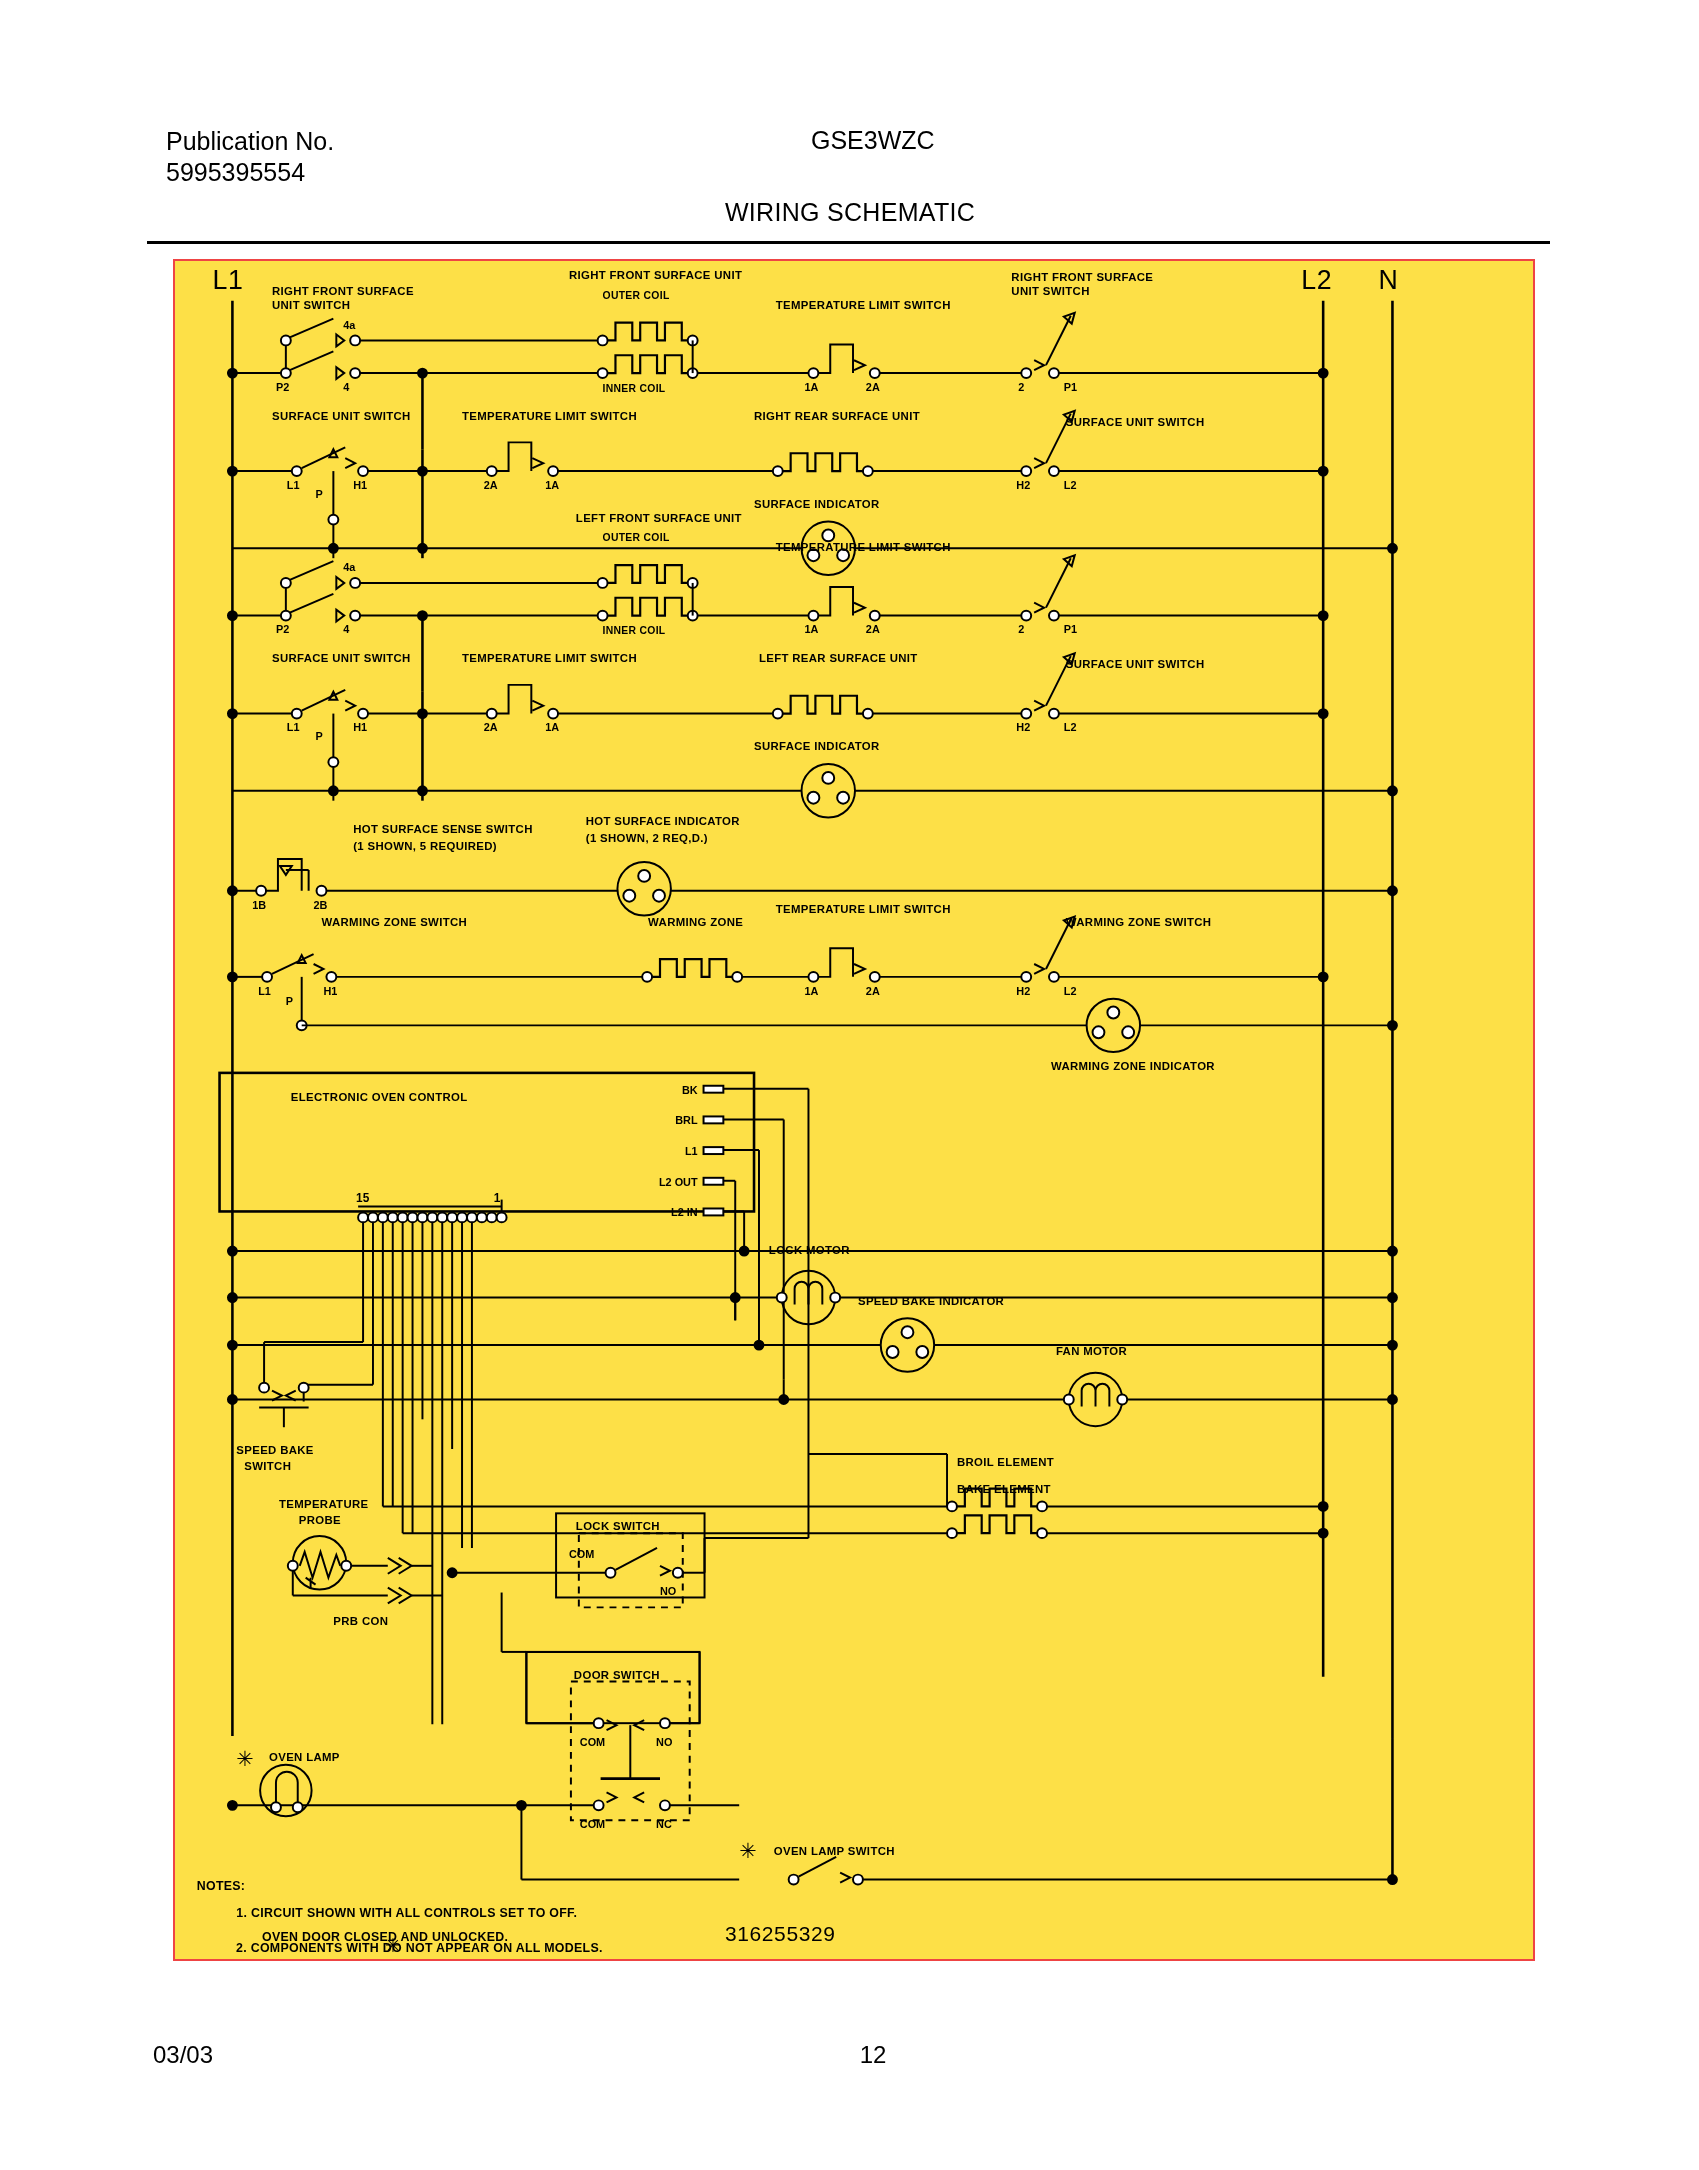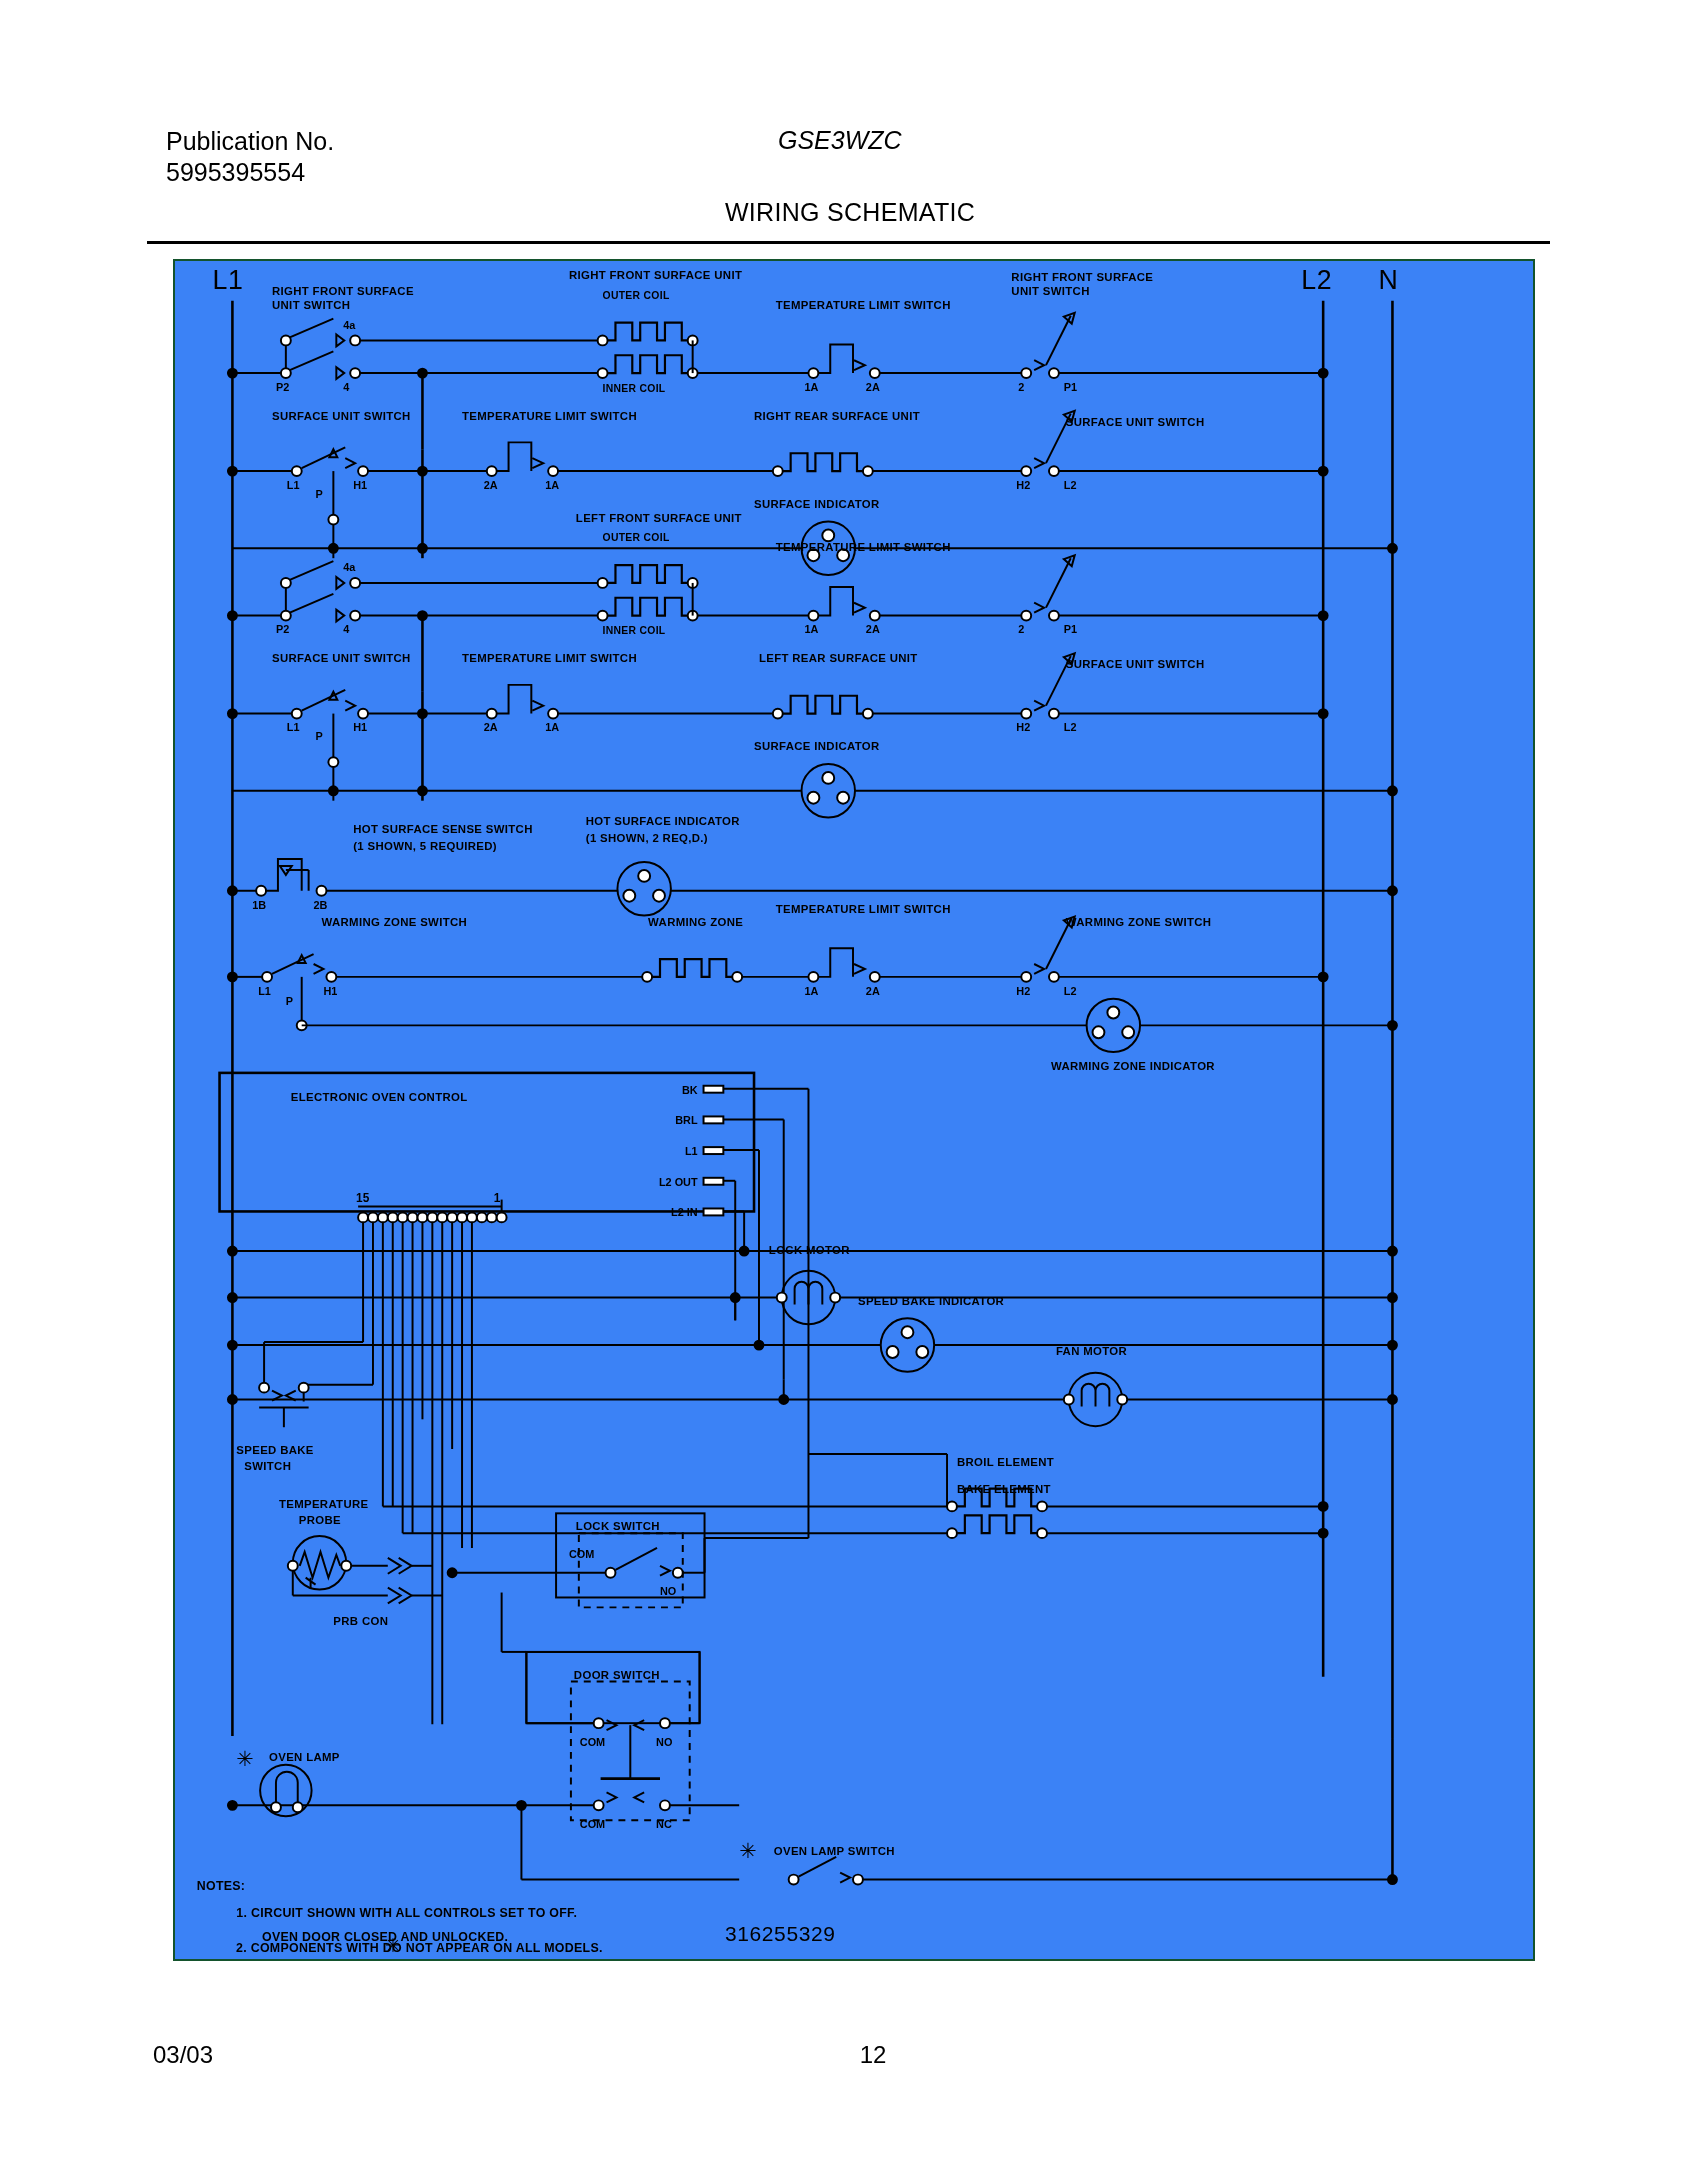--- a/index.html
+++ b/index.html
@@ -3,32 +3,32 @@
 <meta charset="utf-8">
 <style>
   html,body{margin:0;padding:0;background:#fff;}
   body{width:1700px;height:2170px;position:relative;
        font-family:"Liberation Sans",sans-serif;color:#000;}
 
   .page{position:absolute;left:0;top:0;width:1700px;height:2002px;}
 
   
   .pub{position:absolute;left:166px;top:126px;font-size:25px;line-height:31px;font-weight:400;}
-  .model{position:absolute;left:778px;top:126px;font-size:25px;font-weight:400;font-style:italic;}
+  .model{position:absolute;left:811px;top:126px;font-size:25px;font-weight:400;}
   .schtitle{position:absolute;left:0;top:198px;width:1700px;text-align:center;
             font-size:25px;font-weight:normal;letter-spacing:0.3px;}
   .hrule{position:absolute;left:147px;top:241px;width:1403px;height:3px;background:#000;}
 
   
   .footdate{position:absolute;left:153px;top:2041px;font-size:24px;}
   .footpage{position:absolute;left:0;top:2041px;width:1700px;text-align:center;font-size:24px;margin-left:23px;}
 
   
   .frame{position:absolute;left:173px;top:259px;width:1358px;height:1698px;
-         border:2px solid #14532d;background:#3b82f6;}
+         border:2px solid #ef4444;background:#fde047;}
 
   
   svg.sch{position:absolute;left:0;top:0;width:1358px;height:1698px;display:block;}
 
   text{font-family:"Liberation Sans",sans-serif;fill:#000;}
   .lbl{font-size:11.5px;font-weight:bold;letter-spacing:.35px;}
   .lbl-sm{font-size:10.5px;font-weight:bold;letter-spacing:.3px;}
   .term{font-size:11px;font-weight:bold;}
   .rail{font-size:27px;font-weight:400;letter-spacing:.5px;}
   .note{font-size:12.5px;font-weight:bold;letter-spacing:.3px;}

